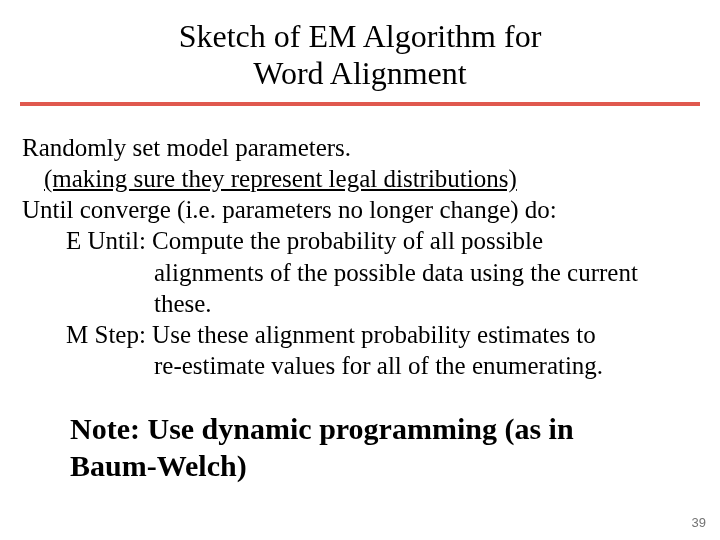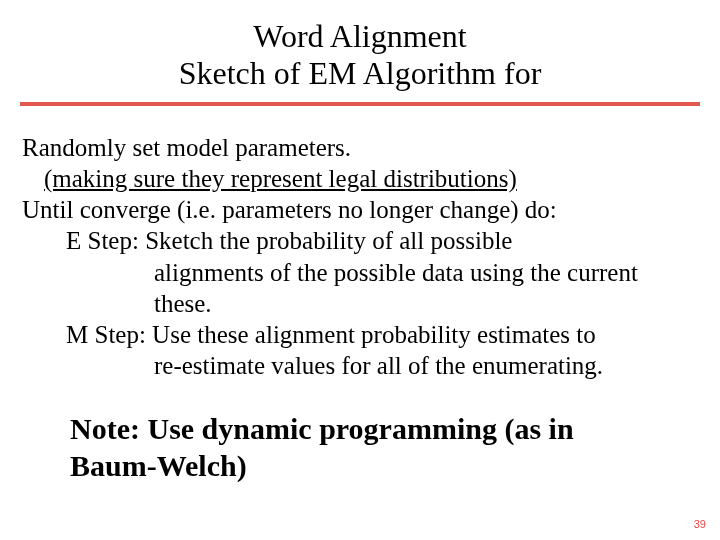--- a/index.html
+++ b/index.html
@@ -43,41 +43,41 @@
     padding: 28px 70px 0 70px;
     font-size: 30px;
     font-weight: bold;
     line-height: 1.25;
   }
   .pagenum {
     position: absolute;
     right: 14px;
     bottom: 10px;
     font-family: Arial, Helvetica, sans-serif;
-    font-size: 11px;
-    color: #ef4444;
+    font-size: 13px;
+    color: #737373;
   }
 </style>
 </head>
 <body>
 
 <div class="slide">
 
   <div class="title-block">
+    <div class="title-line">Sketch of EM Algorithm for</div>
     <div class="title-line">Word Alignment</div>
-    <div class="title-line">Sketch of EM Algorithm for</div>
   </div>
 
   <div class="rule"></div>
 
   <div class="body">
     <div>Randomly set model parameters.</div>
     <div class="indent1">(making sure they represent legal distributions)</div>
     <div>Until converge (i.e. parameters no longer change) do:</div>
-    <div class="indent2">E Step: Sketch the probability of all possible</div>
+    <div class="indent2">E Until: Compute the probability of all possible</div>
     <div class="indent3">alignments of the possible data using the current</div>
     <div class="indent3">these.</div>
     <div class="indent2">M Step: Use these alignment probability estimates to</div>
     <div class="indent3">re-estimate values for all of the enumerating.</div>
   </div>
 
   <div class="note">
     <div>Note: Use dynamic programming (as in Baum-Welch)</div>
   </div>
 

